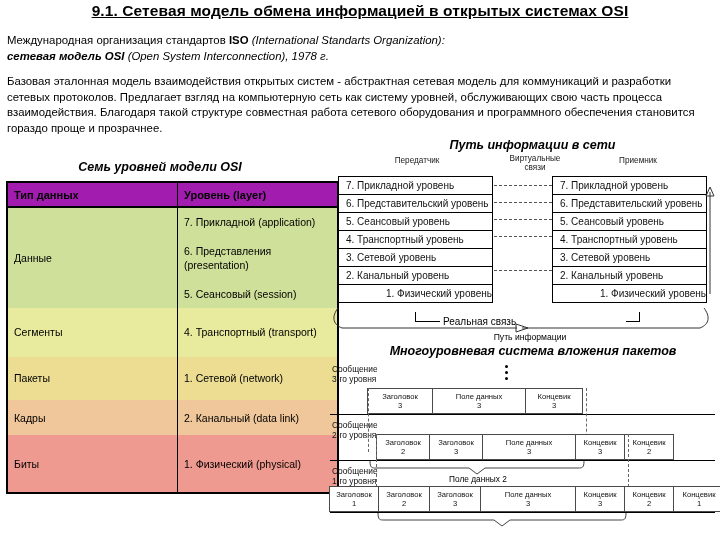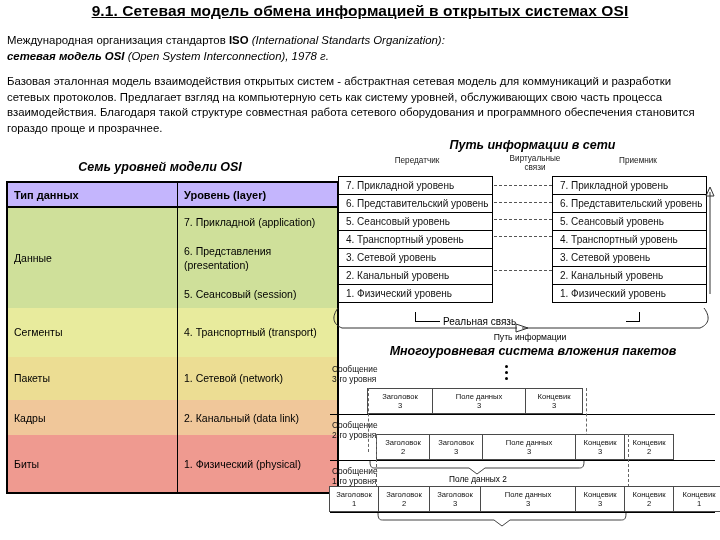--- a/index.html
+++ b/index.html
@@ -34,21 +34,21 @@
   #layers-table{
     position:absolute;left:6px;top:181px;width:308px;height:313px;
     border:2px solid #000;box-sizing:border-box;
     border-collapse:collapse;table-layout:fixed;
   }
   #layers-table td,#layers-table th{
     border-left:0;border-right:0;border-top:0;border-bottom:0;
     padding:0 6px;font-size:10.5px;text-align:left;vertical-align:middle;
   }
   #layers-table th{
-    font-size:11px;font-weight:bold;background:#c4b5fd;height:23px;
+    font-size:11px;font-weight:bold;background:#a21caf;height:23px;
     border-bottom:2px solid #000;vertical-align:middle;
   }
   #layers-table .cdiv{border-right:1.5px solid #000;}
   #layers-table td.lvl{line-height:14px;}
   .cell-pad{padding-top:2px;padding-bottom:2px;}
 
   
   #path-caption{
     position:absolute;left:360px;top:138px;width:345px;text-align:center;
     font-size:12.5px;font-weight:bold;font-style:italic;
@@ -65,21 +65,21 @@
   .stack{
     position:absolute;top:20px;width:155px;
     border:1.4px solid #000;box-sizing:border-box;background:#fff;
   }
   #stack-tx{left:8px;}
   #stack-rx{left:222px;}
   .stack .lyr{
     height:17px;line-height:17px;font-size:10px;padding-left:7px;
     border-bottom:1px solid #000;white-space:nowrap;color:#111;
   }
-  .stack .lyr:last-child{border-bottom:0;}
+  .stack .lyr:last-child{border-bottom:0;text-align:right;}
   .stack .lyr.thick{border-bottom:1.8px solid #000;}
 
   .vlink{
     position:absolute;left:164px;width:58px;height:0;
     border-top:1px dashed #555;
   }
 
   #real-bracket{
     position:absolute;left:85px;top:156px;width:225px;height:10px;
     border-left:1.6px solid #000;border-right:1.6px solid #000;

